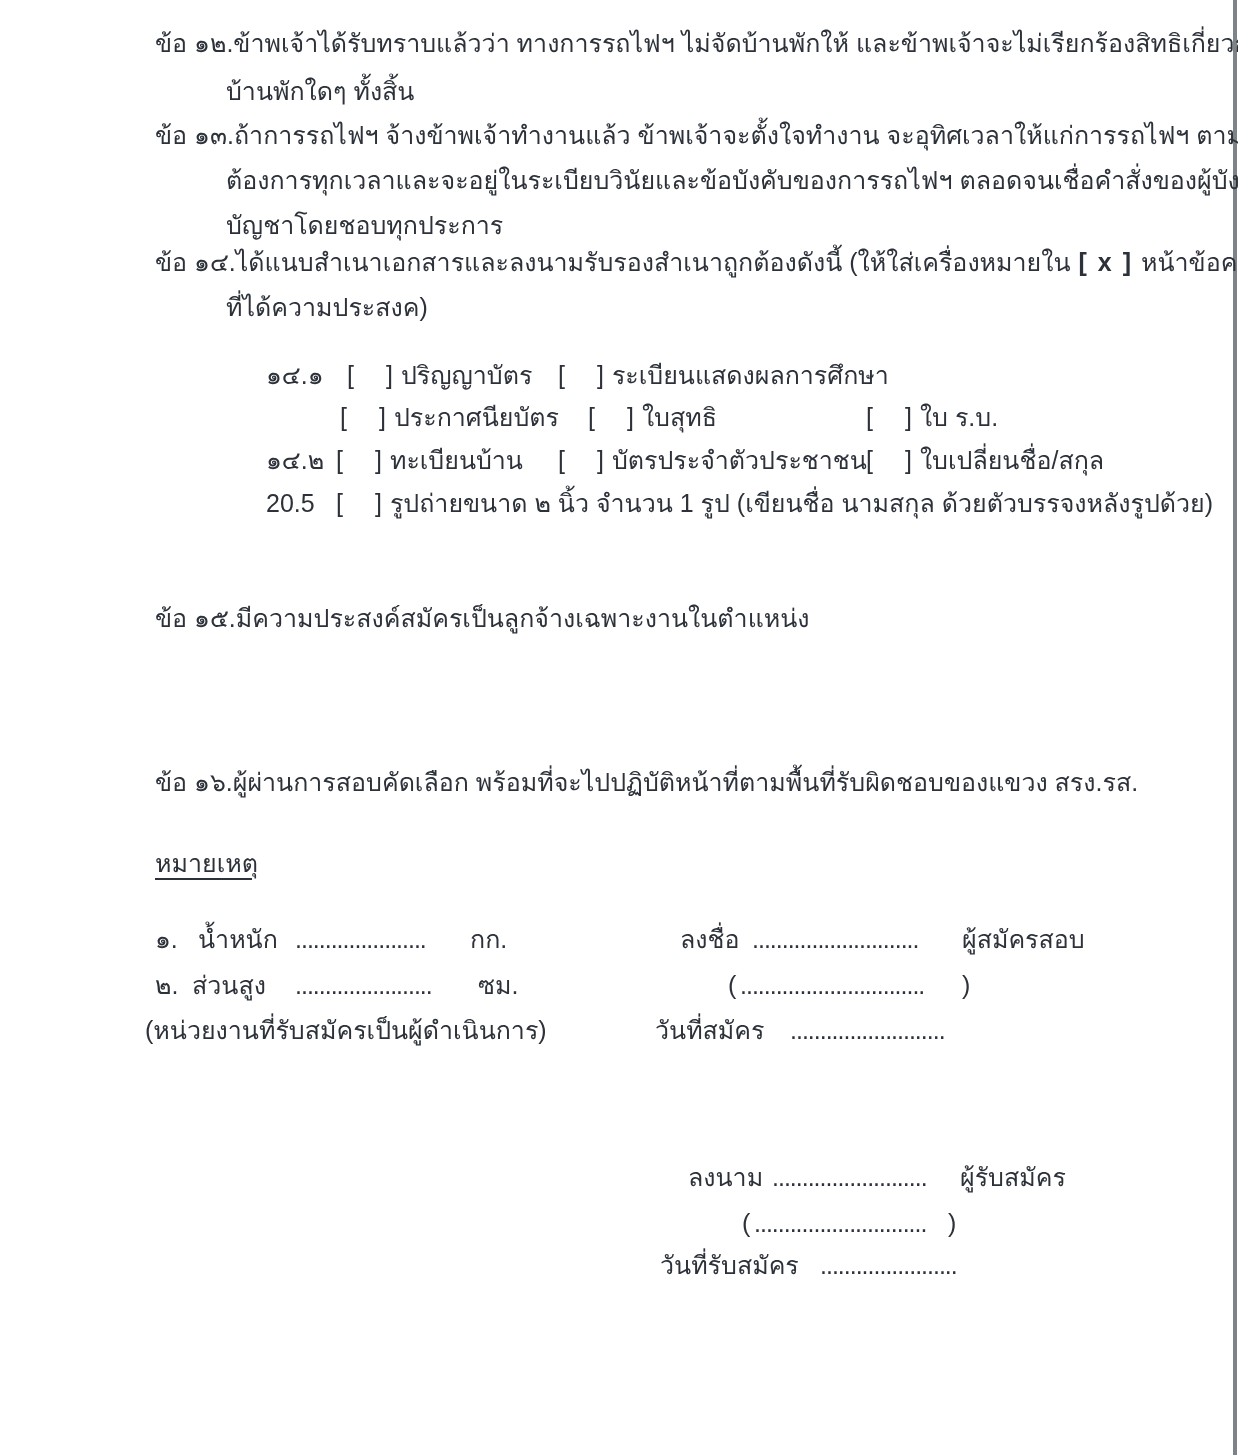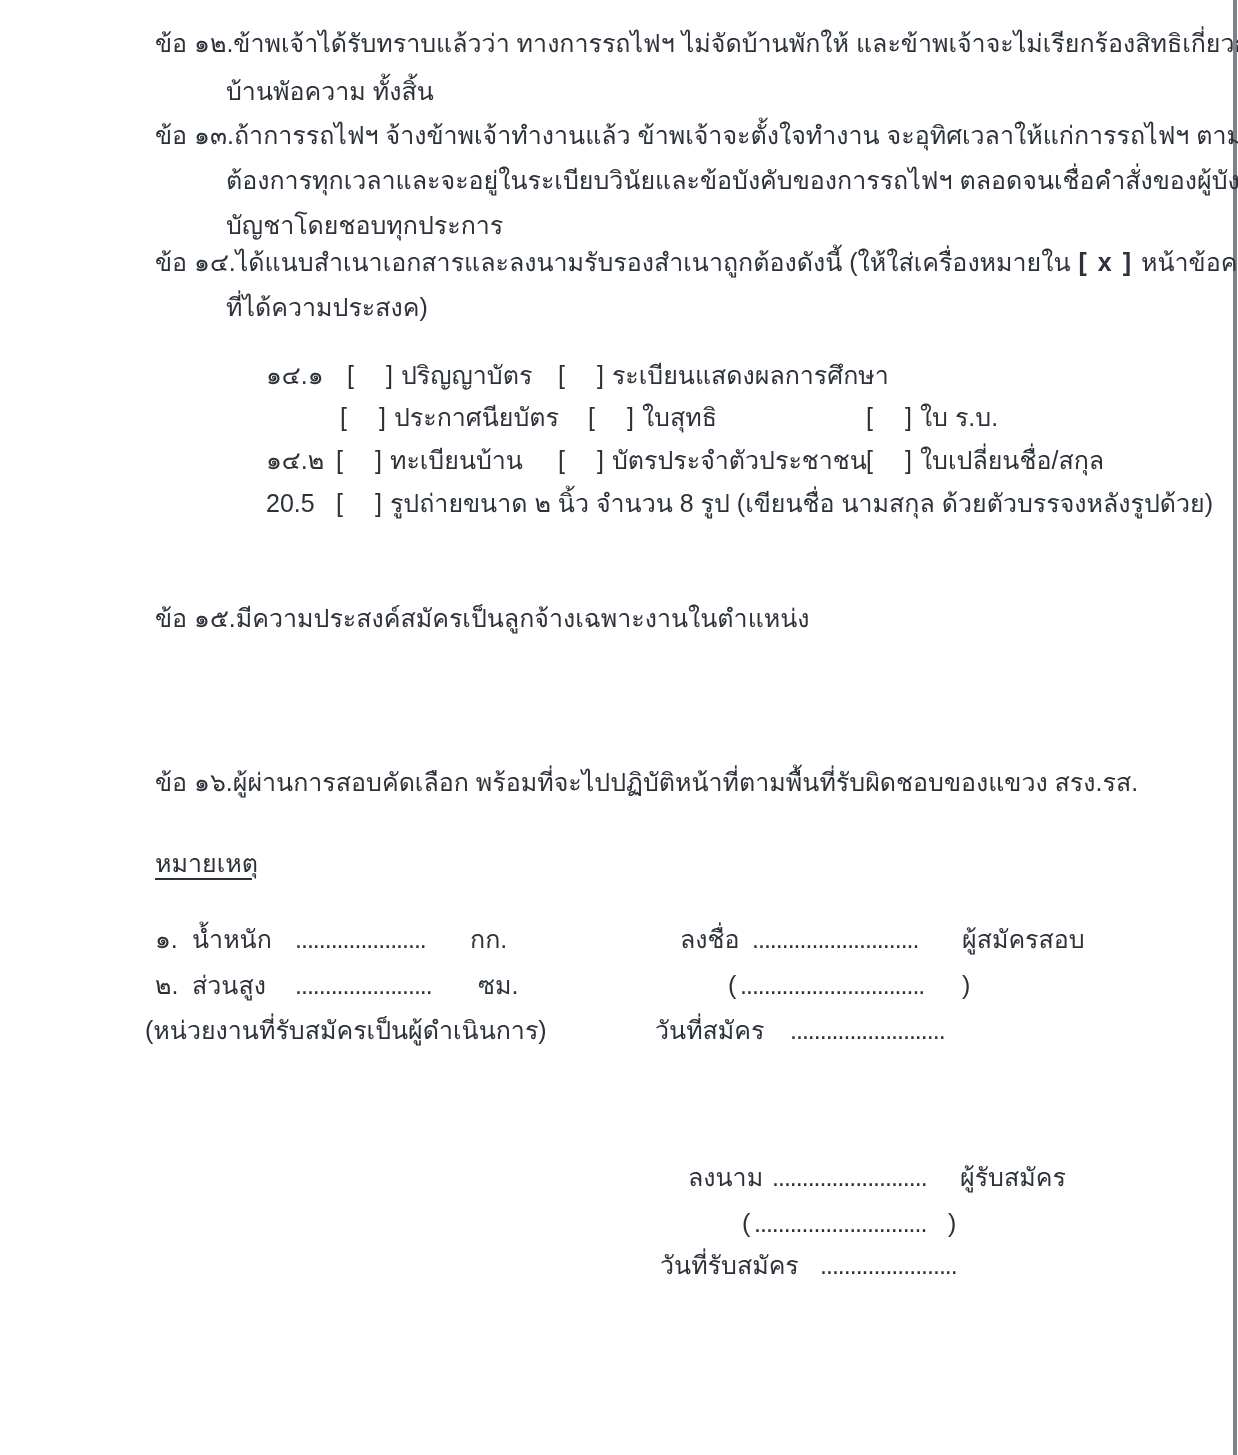--- a/index.html
+++ b/index.html
@@ -34,21 +34,21 @@
 <body>
 
 <div class="page">
 
   <div class="edge-line"></div>
 
   <div class="abs" style="left:155px;top:26px">
     <span class="no">ข้อ ๑๒.</span><span>ข้าพเจ้าได้รับทราบแล้วว่า ทางการรถไฟฯ ไม่จัดบ้านพักให้ และข้าพเจ้าจะไม่เรียกร้องสิทธิเกี่ยวกับ</span>
   </div>
   <div class="abs" style="left:226px;top:74px">
-    <span>บ้านพัอความ ทั้งสิ้น</span>
+    <span>บ้านพักใดๆ ทั้งสิ้น</span>
   </div>
 
   <div class="abs" style="left:155px;top:118px">
     <span class="no">ข้อ ๑๓.</span><span>ถ้าการรถไฟฯ จ้างข้าพเจ้าทำงานแล้ว ข้าพเจ้าจะตั้งใจทำงาน จะอุทิศเวลาให้แก่การรถไฟฯ ตามที่</span>
   </div>
   <div class="abs" style="left:226px;top:163px">
     <span>ต้องการทุกเวลาและจะอยู่ในระเบียบวินัยและข้อบังคับของการรถไฟฯ ตลอดจนเชื่อคำสั่งของผู้บังคับ</span>
   </div>
   <div class="abs" style="left:226px;top:208px">
     <span>บัญชาโดยชอบทุกประการ</span>
@@ -75,38 +75,38 @@
 
   <div class="row" style="top:443px">
     <span class="cell" style="left:266px">๑๔.๒</span>
     <span class="cell" style="left:336px"><span>[</span><span class="gap"></span><span>]</span><span class="lbl">ทะเบียนบ้าน</span></span>
     <span class="cell" style="left:558px"><span>[</span><span class="gap"></span><span>]</span><span class="lbl">บัตรประจำตัวประชาชน</span></span>
     <span class="cell" style="left:866px"><span>[</span><span class="gap"></span><span>]</span><span class="lbl">ใบเปลี่ยนชื่อ/สกุล</span></span>
   </div>
 
   <div class="row" style="top:486px">
     <span class="cell" style="left:266px">20.5</span>
-    <span class="cell" style="left:336px"><span>[</span><span class="gap"></span><span>]</span><span class="lbl">รูปถ่ายขนาด ๒ นิ้ว จำนวน 8 รูป (เขียนชื่อ นามสกุล ด้วยตัวบรรจงหลังรูปด้วย)</span></span>
+    <span class="cell" style="left:336px"><span>[</span><span class="gap"></span><span>]</span><span class="lbl">รูปถ่ายขนาด ๒ นิ้ว จำนวน 1 รูป (เขียนชื่อ นามสกุล ด้วยตัวบรรจงหลังรูปด้วย)</span></span>
   </div>
 
 
   <div class="abs" style="left:155px;top:601px">
     <span class="no">ข้อ ๑๕.</span><span>มีความประสงค์สมัครเป็นลูกจ้างเฉพาะงานในตำแหน่ง</span>
   </div>
 
 
   <div class="abs" style="left:155px;top:765px">
     <span class="no">ข้อ ๑๖.</span><span>ผู้ผ่านการสอบคัดเลือก พร้อมที่จะไปปฏิบัติหน้าที่ตามพื้นที่รับผิดชอบของแขวง สรง.รส.</span>
   </div>
 
   <div class="abs note-underline" style="left:155px;top:849px">หมายเหตุ</div>
 
   <div class="row" style="top:922px">
     <span class="cell" style="left:155px">๑.</span>
-    <span class="cell" style="left:192px">น้ำหนัก</span>
+    <span class="cell" style="left:198px">น้ำหนัก</span>
     <span class="cell dots" style="left:295px">......................</span>
     <span class="cell" style="left:470px">กก.</span>
   </div>
   <div class="row" style="top:968px">
     <span class="cell" style="left:155px">๒.</span>
     <span class="cell" style="left:192px">ส่วนสูง</span>
     <span class="cell dots" style="left:295px">.......................</span>
     <span class="cell" style="left:478px">ซม.</span>
   </div>
   <div class="abs" style="left:145px;top:1013px">(หน่วยงานที่รับสมัครเป็นผู้ดำเนินการ)</div>

